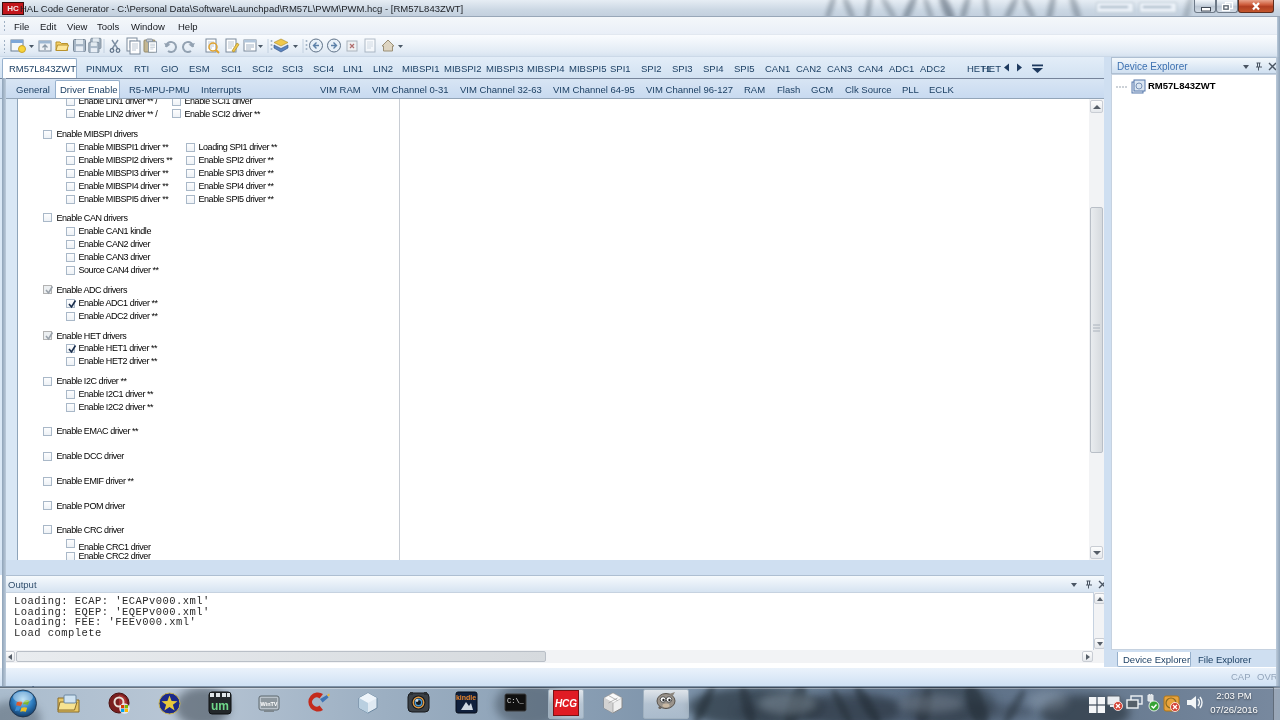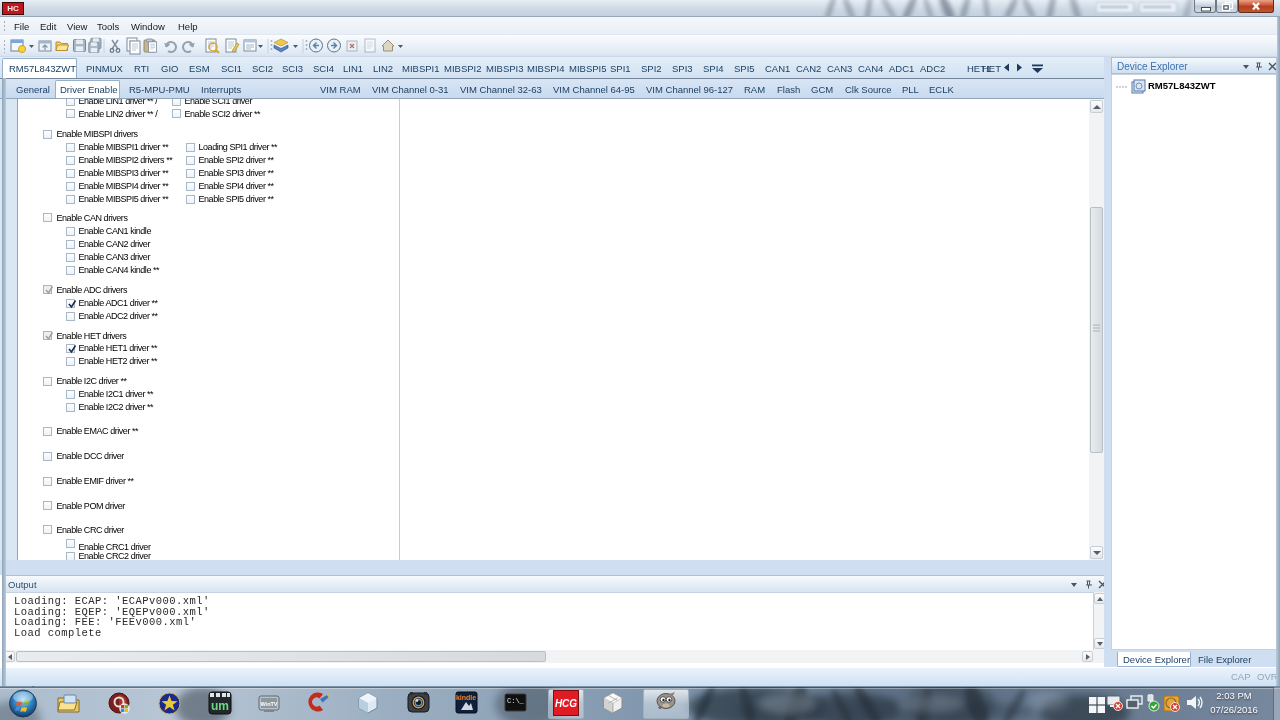--- a/index.html
+++ b/index.html
@@ -120,20 +120,21 @@
 <div style="position:absolute;left:1026px;top:-4px;width:6px;height:26px;background:rgba(88,102,116,0.45);border-radius:45%;filter:blur(2px);transform:rotate(-26deg);"></div>
 <div style="position:absolute;left:1048px;top:-6px;width:6px;height:30px;background:rgba(88,102,116,0.5);border-radius:45%;filter:blur(2px);transform:rotate(12deg);"></div>
 <div style="position:absolute;left:1072px;top:-5px;width:7px;height:28px;background:rgba(88,102,116,0.45);border-radius:45%;filter:blur(2px);transform:rotate(-18deg);"></div>
 <div style="position:absolute;left:1185px;top:-6px;width:6px;height:30px;background:rgba(88,102,116,0.35);border-radius:45%;filter:blur(2px);transform:rotate(15deg);"></div>
 <div style="position:absolute;left:1096px;top:2px;width:38px;height:11px;background:rgba(238,244,250,.85);border:1px solid rgba(150,165,180,.5);border-radius:2px;filter:blur(1px);"></div>
 <div style="position:absolute;left:1139px;top:2px;width:38px;height:11px;background:rgba(238,244,250,.85);border:1px solid rgba(150,165,180,.5);border-radius:2px;filter:blur(1px);"></div>
 <div style="position:absolute;left:1100px;top:6px;width:28px;height:2px;background:rgba(130,150,170,.6);filter:blur(1px);"></div>
 <div style="position:absolute;left:1143px;top:6px;width:28px;height:2px;background:rgba(130,150,170,.6);filter:blur(1px);"></div>
 </div>
 <div class="abs" id="hcicon">HC</div>
+  <div class="abs" id="title-text">HAL Code Generator - C:\Personal Data\Software\Launchpad\RM57L\PWM\PWM.hcg - [RM57L843ZWT]</div>
 </div>
 <div class="abs winbtn" id="btnmin">
     <svg width="22" height="13">
       <rect x="6.5" y="7.5" width="9" height="3.5" fill="#fff" stroke="#424a56" stroke-width="1"></rect>
     </svg>
   </div>
 <div class="abs winbtn" id="btnmax">
     <svg width="22" height="13">
       <rect x="8.5" y="2.5" width="7" height="6" fill="none" stroke="#fff" stroke-width="1.3"></rect>
       <rect x="5.5" y="4.5" width="7" height="6" fill="#5b6570" stroke="#fff" stroke-width="1.3"></rect>
@@ -385,21 +386,21 @@
 <span class="row" style="left:198.5px; top:95.0px;">Enable SPI5 driver **</span>
 <div class="cb" style="left:43px; top:114.0px;"></div>
 <span class="row" style="left:56.5px; top:113.5px;">Enable CAN drivers</span>
 <div class="cb" style="left:66px; top:127.5px;"></div>
 <span class="row" style="left:78.5px; top:127.0px;">Enable CAN1 kindle</span>
 <div class="cb" style="left:66px; top:140.5px;"></div>
 <span class="row" style="left:78.5px; top:140.0px;">Enable CAN2 driver</span>
 <div class="cb" style="left:66px; top:153.5px;"></div>
 <span class="row" style="left:78.5px; top:153.0px;">Enable CAN3 driver</span>
 <div class="cb" style="left:66px; top:166.5px;"></div>
-<span class="row" style="left:78.5px; top:166.0px;">Enable CAN4 kindle **</span>
+<span class="row" style="left:78.5px; top:166.0px;">Source CAN4 driver **</span>
 <div class="cb gray" style="left:43px; top:186.0px;">
         <svg width="12" height="14">
           <path d="M3 7 L5.5 10 L9.5 3.5" stroke="#9aa2ab" stroke-width="1.6" fill="none"></path>
         </svg>
       </div>
 <span class="row" style="left:56.5px; top:185.5px;">Enable ADC drivers</span>
 <div class="cb" style="left:66px; top:199.5px;">
         <svg width="12" height="14">
           <path d="M3 7 L5.5 10 L9.5 3.5" stroke="#1b2f4d" stroke-width="1.6" fill="none"></path>
         </svg>

